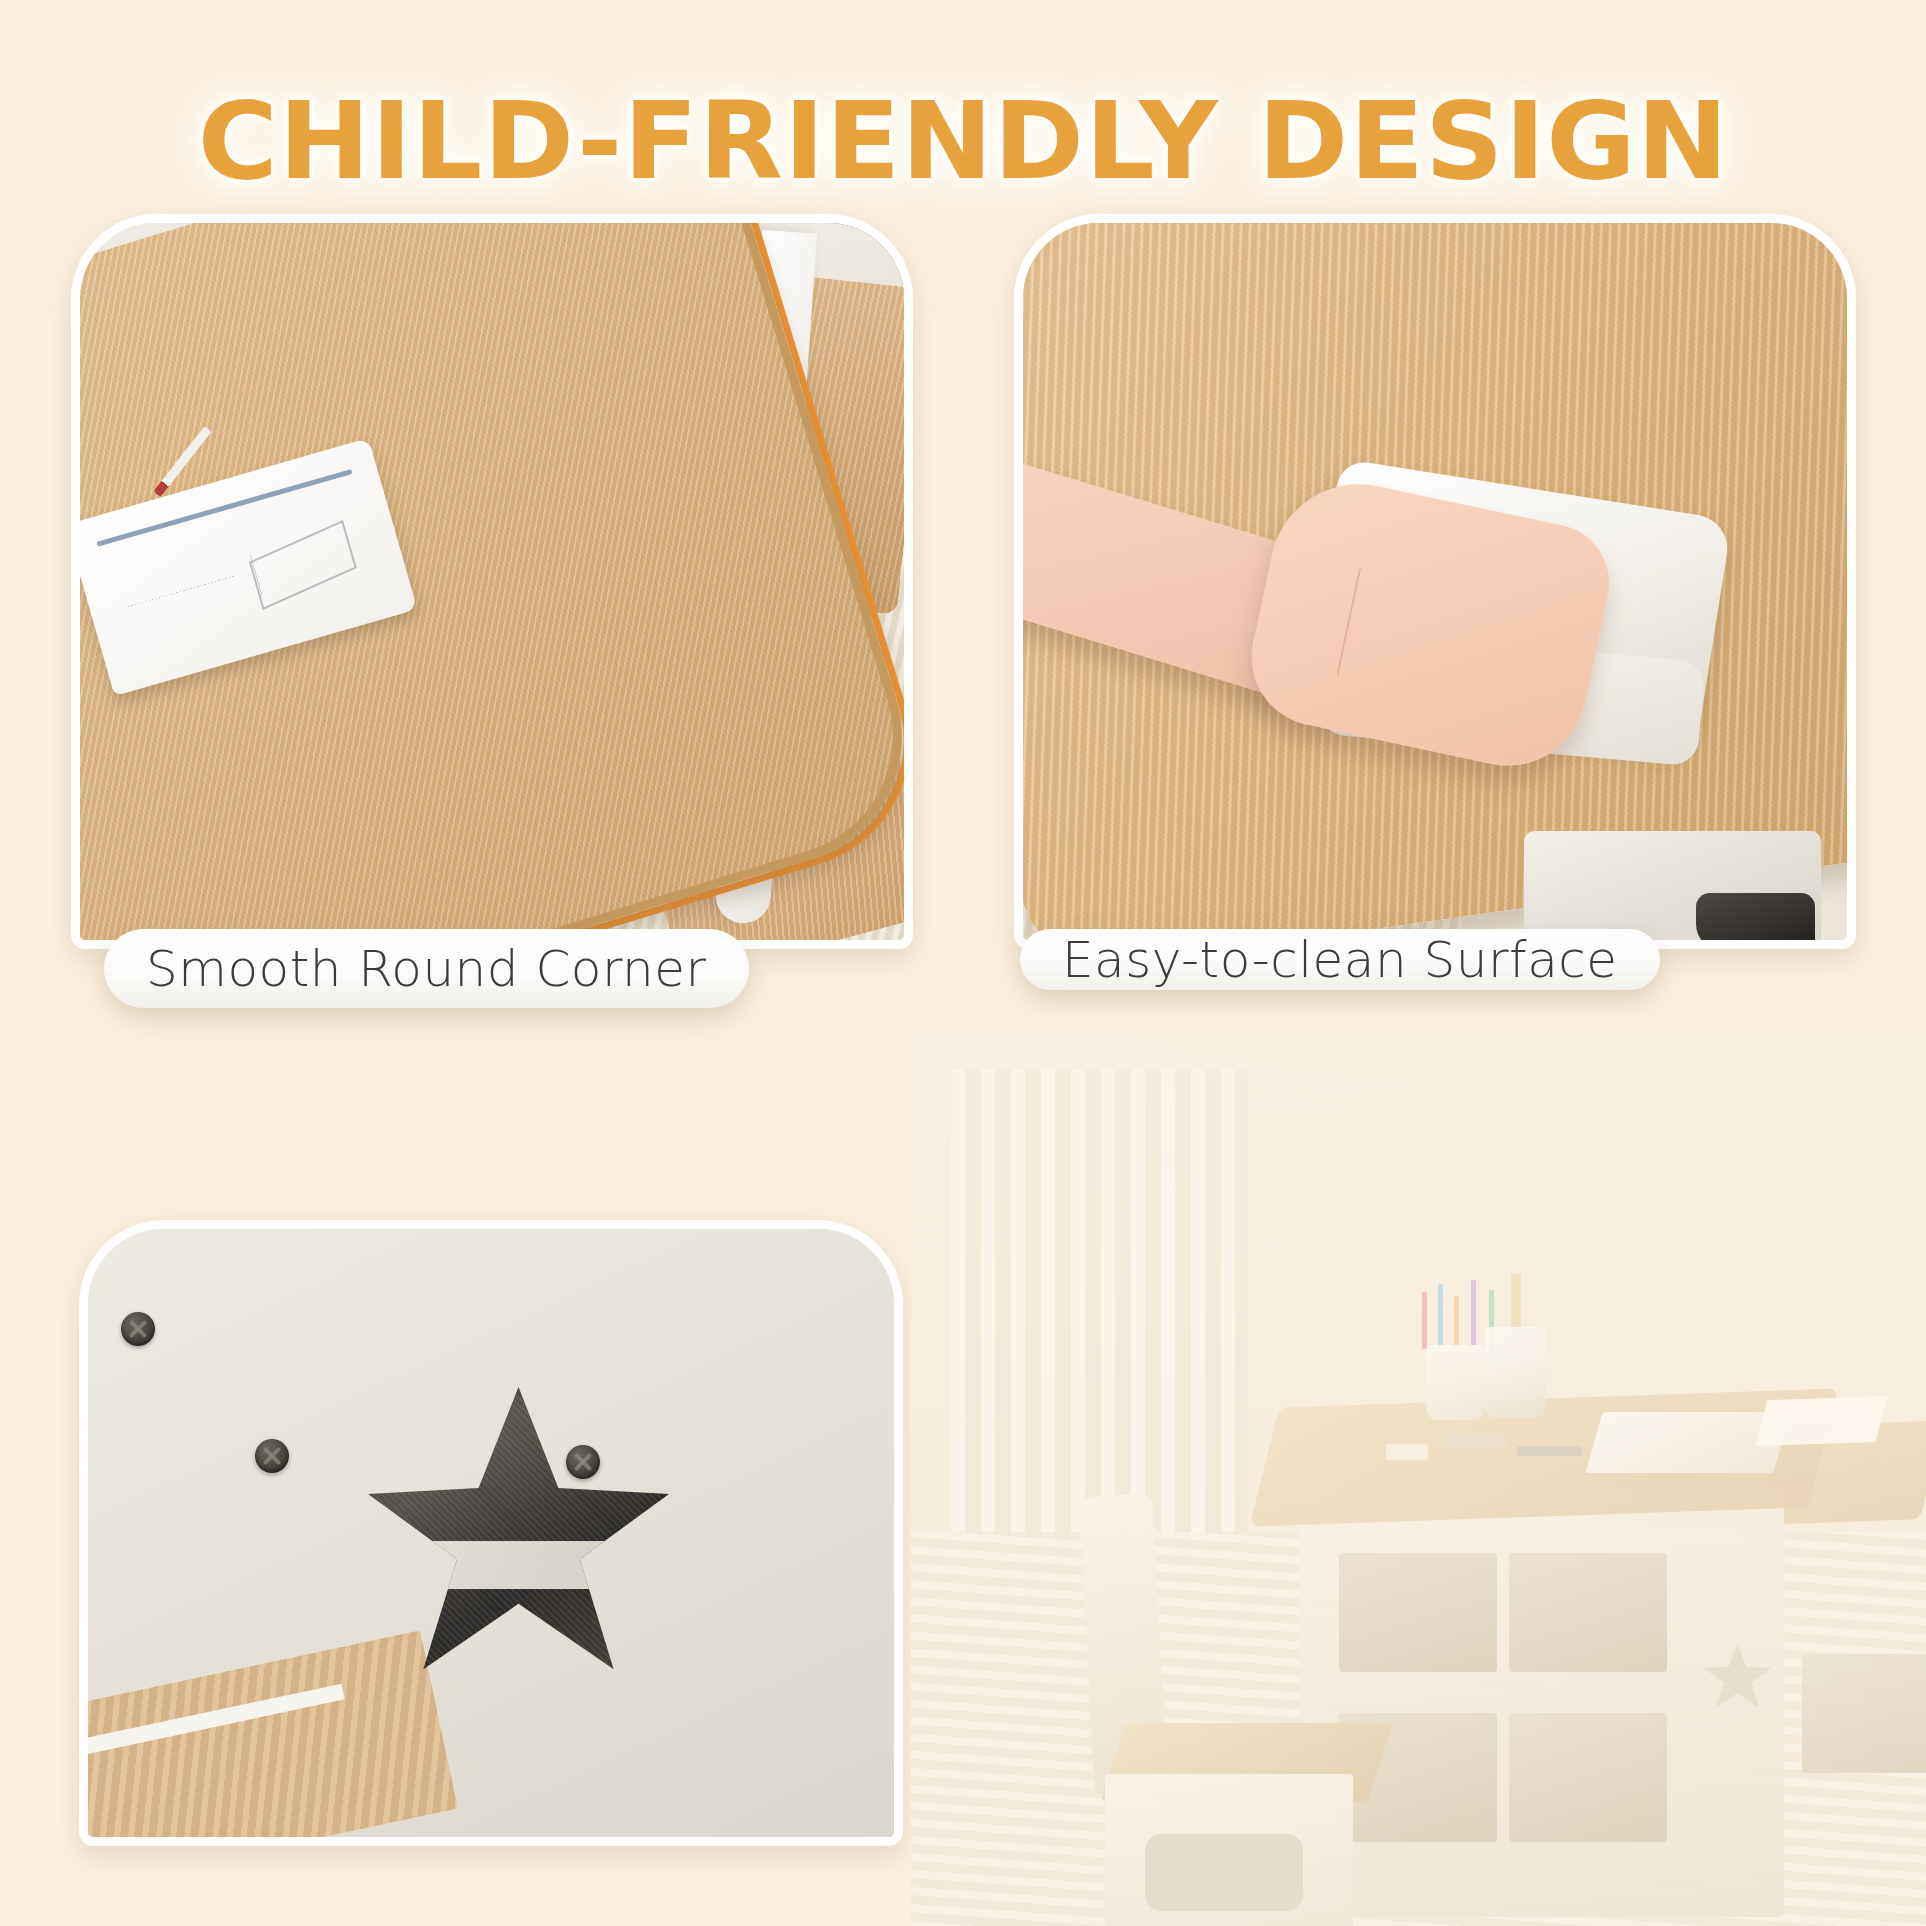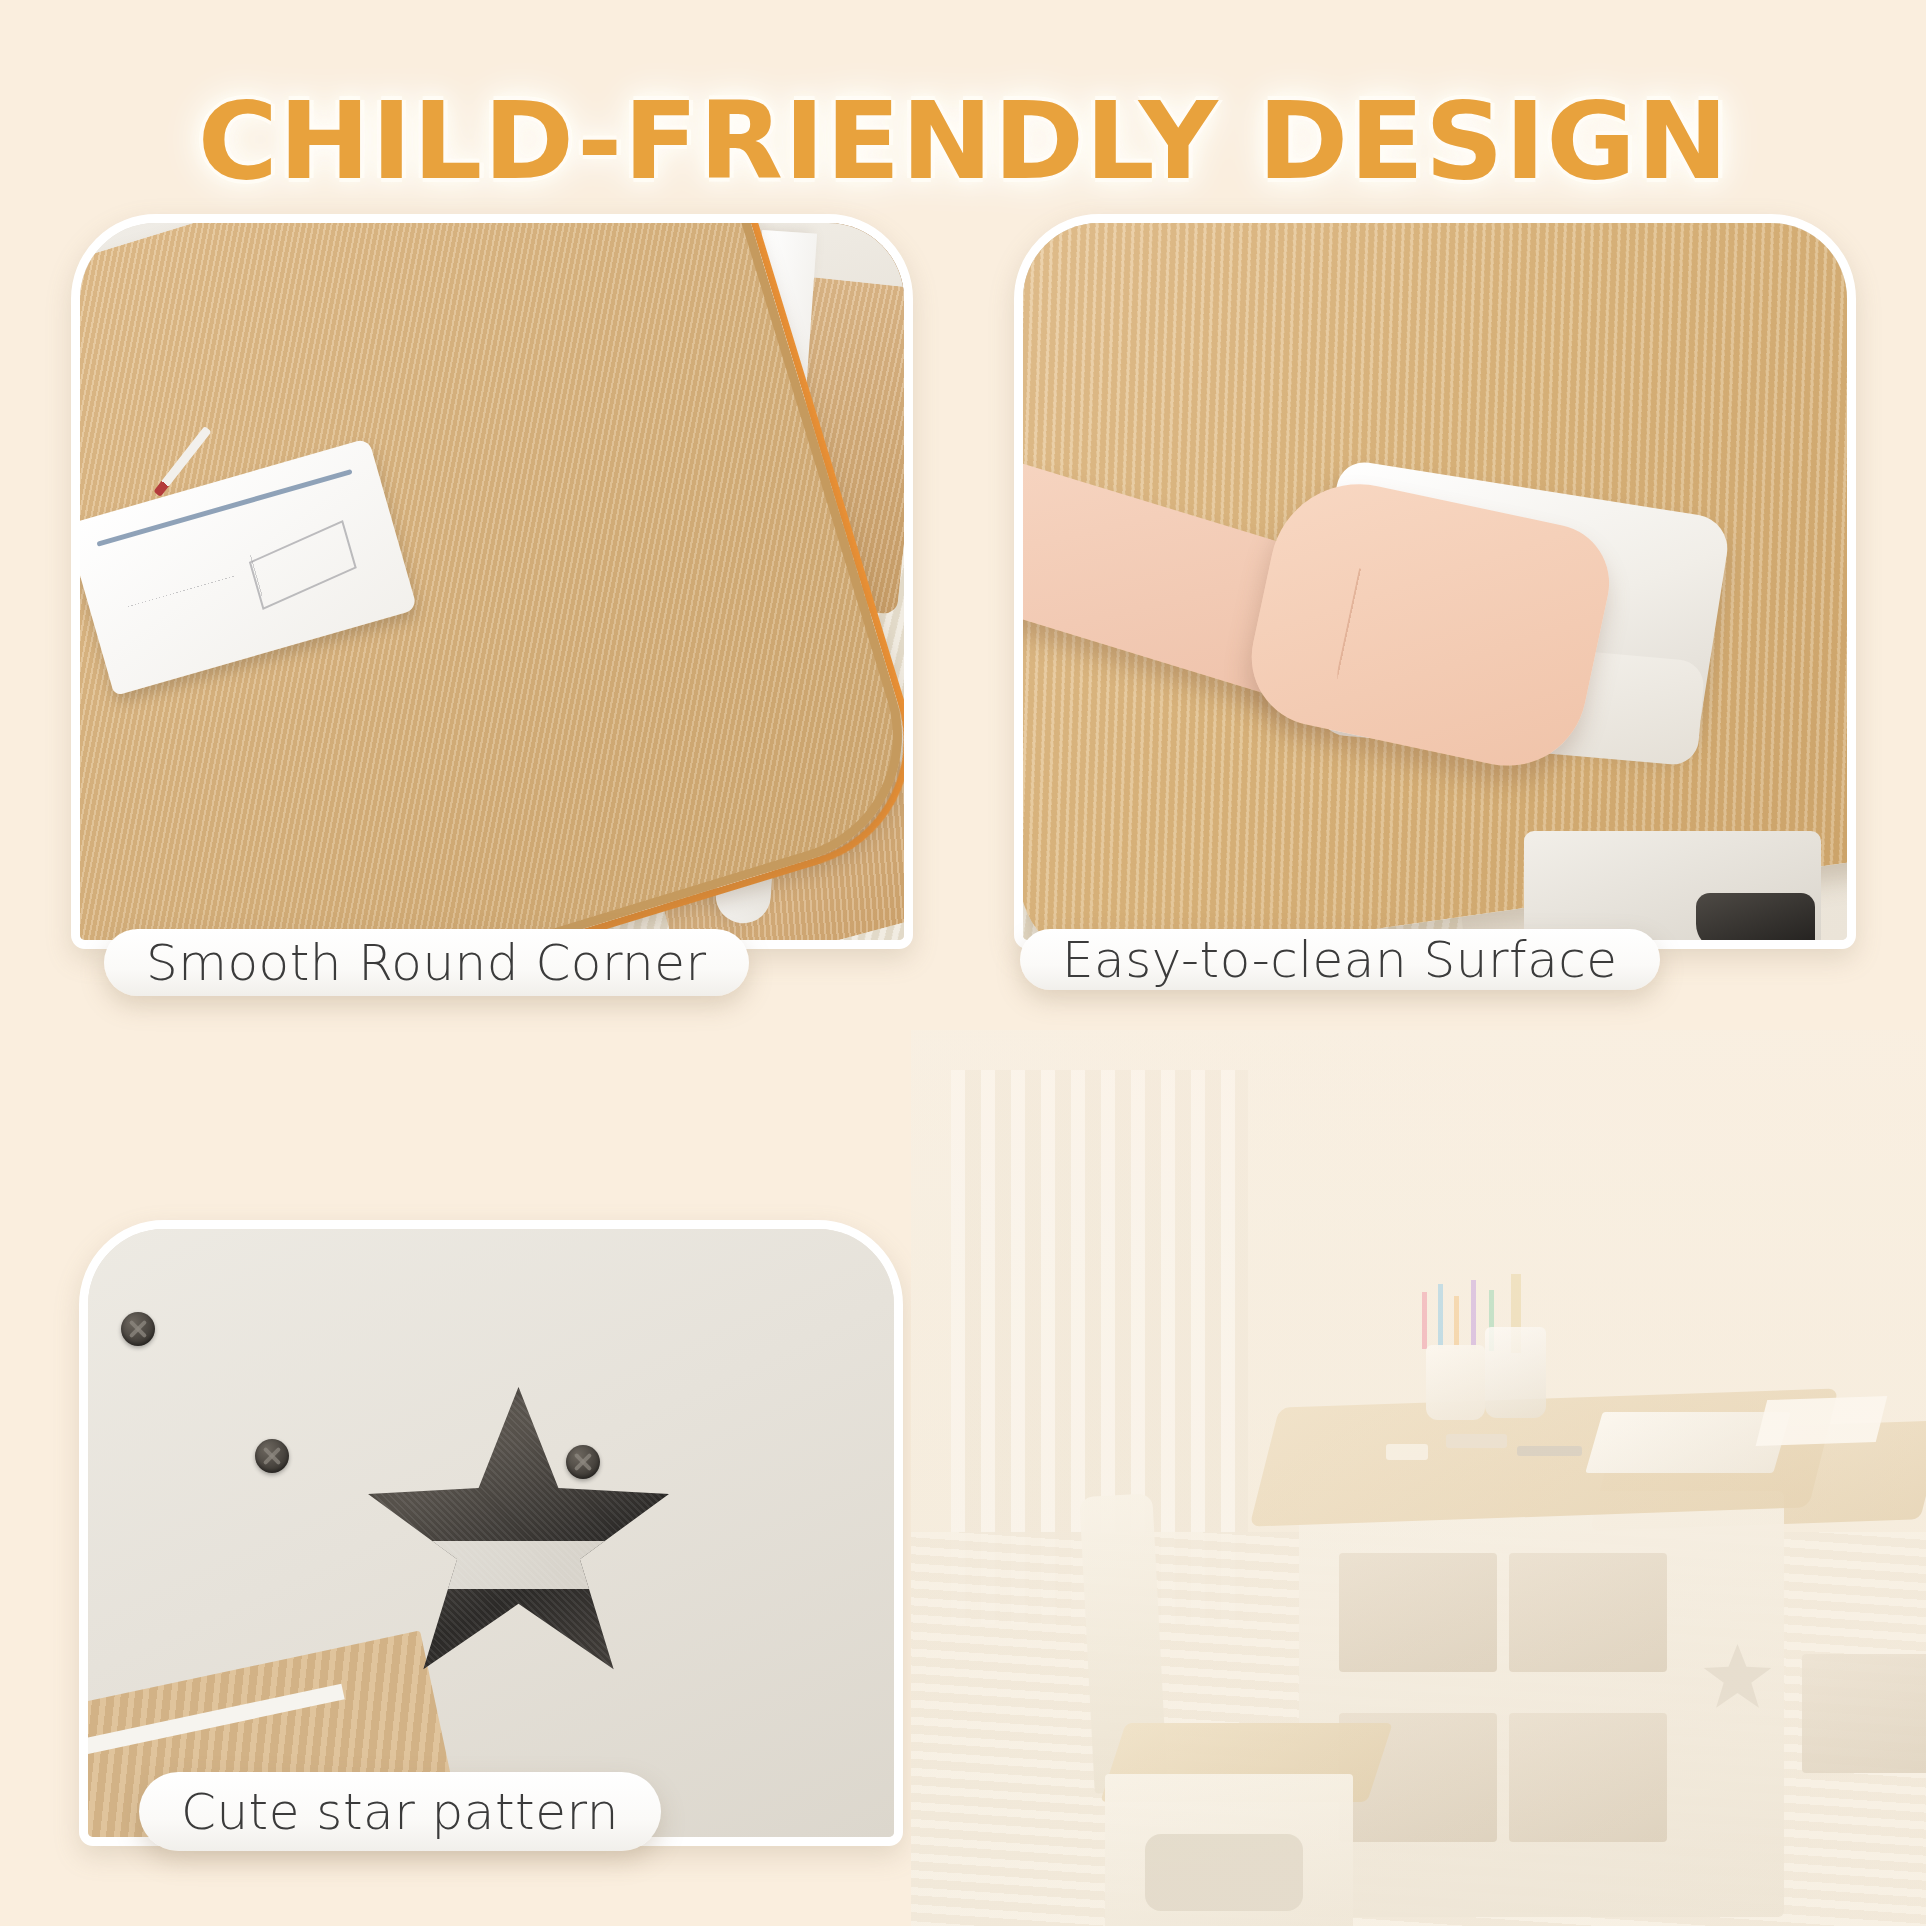--- a/index.html
+++ b/index.html
@@ -407,21 +407,21 @@
     background: linear-gradient(180deg,#ffffff 0%, #fbfaf8 60%, #f1efeb 100%);
     border-radius: 989px;
     color:#3b3b3b;
     font-family: "DejaVu Sans", sans-serif;
     font-size: 50px;
     font-weight: 300;
     letter-spacing: 0.5px;
     box-shadow: 0 10px 24px rgba(150,128,102,.28);
     white-space: nowrap;
   }
-  #pill-corner { left:104px;  top:929px;  height:67px; padding:0 42px; }
+  #pill-corner { left:104px;  top:929px;  height:79px; padding:0 42px; }
   #pill-clean  { left:1020px; top:929px;  height:61px; padding:0 42px; }
   #pill-star   { left:139px;  top:1772px; height:79px; padding:0 42px; }
 </style>
 </head>
 <body>
 
 <div id="stage">
 
   <div class="title">CHILD-FRIENDLY DESIGN</div>
 
@@ -493,16 +493,15 @@
     <div class="rs-chair-back"></div>
     <div class="rs-chair-seat"></div>
     <div class="rs-chair-body"></div>
     <div class="rs-chair-hole"></div>
 
     <div class="rs-fade"></div>
   </div>
 
   <div class="pill" id="pill-corner">Smooth Round Corner</div>
   <div class="pill" id="pill-clean">Easy-to-clean Surface</div>
-  <div class="pill" id="pill-star">Cute star pattern</div>
 
 </div>
 
 
 </body></html>

